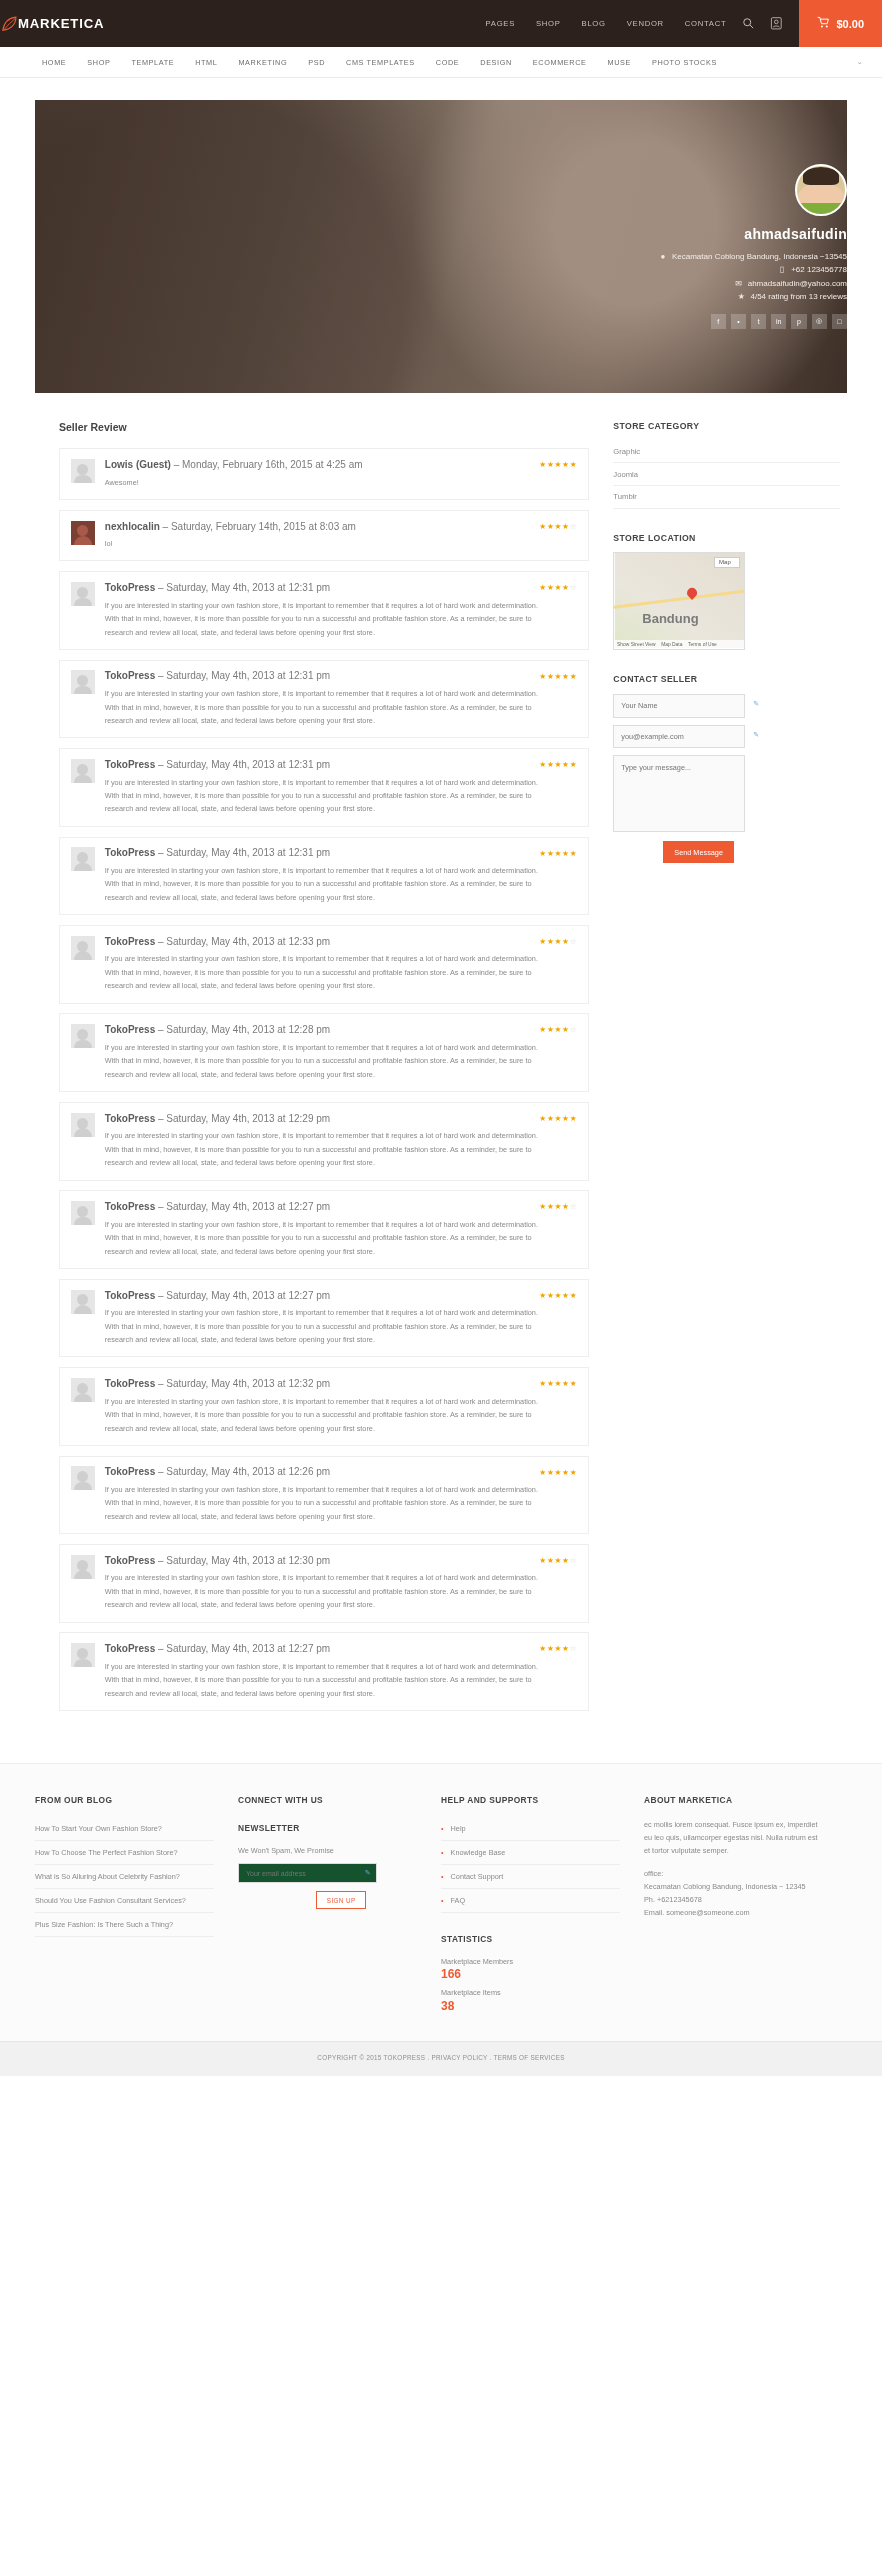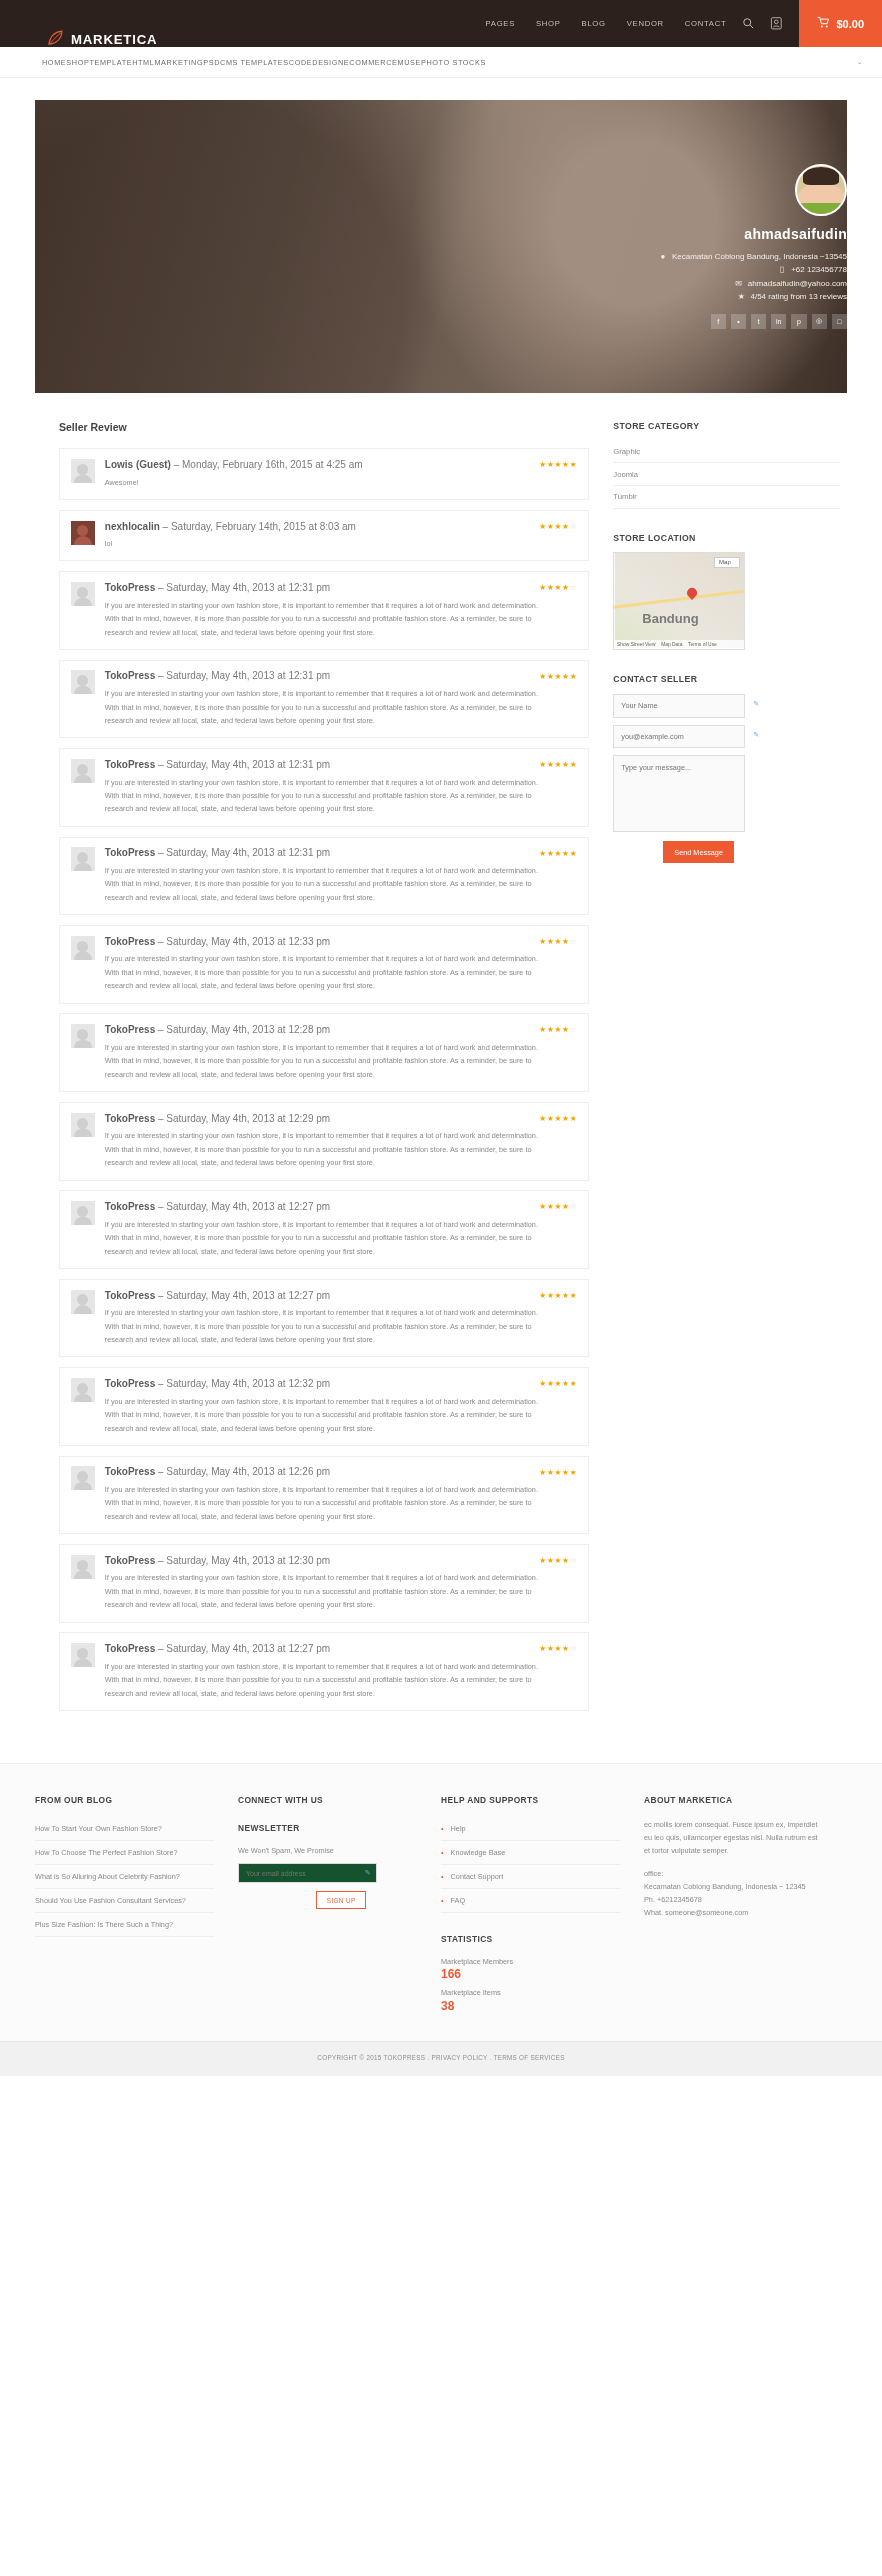--- a/index.html
+++ b/index.html
@@ -14,23 +14,21 @@
   
   .topbar {
     height: 47px;
     background: #2c211c;
     display: flex;
     align-items: stretch;
     position: relative;
   }
   .logo-wrap {
     display: flex;
-    align-items: flex-end;
-    padding-left: 46px;
-    gap: 7px;
+    align-items: center;
   }
   .logo-mark {
     width: 18px; height: 18px;
     position: relative;
   }
   .logo-text {
     color: #fff;
     font-size: 13.2px;
     letter-spacing: 0.8px;
     font-weight: bold;
@@ -71,20 +69,21 @@
   }
 
   
   .mainnav {
     height: 31px;
     background: #fff;
     border-bottom: 0.7px solid #ececec;
     display: flex;
     align-items: center;
     padding-left: 42px;
+    gap: 21px;
     position: relative;
   }
   .mainnav a {
     color: #6c6c6c;
     font-size: 7.3px;
     letter-spacing: 0.6px;
     text-decoration: none;
   }
   .mainnav .caret {
     margin-left: auto;
@@ -707,18 +706,18 @@
     <div class="stat-label">Marketplace Items</div>
     <div class="stat-num">38</div>
   </div>
 
   <div class="fcol c4">
     <div class="fh">ABOUT MARKETICA</div>
     <div class="about-p">ec mollis lorem consequat. Fusce ipsum ex, imperdiet eu leo quis, ullamcorper egestas nisl. Nulla rutrum est et tortor vulputate semper.</div>
     <div class="about-p block">office:</div>
     <div class="about-p">Kecamatan Coblong Bandung, Indonesia − 12345</div>
     <div class="about-p">Ph. +6212345678</div>
-    <div class="about-p">What. someone@someone.com</div>
+    <div class="about-p">Email. someone@someone.com</div>
   </div>
 </div>
 
 <div class="copyright">COPYRIGHT © 2015 TOKOPRESS  .  PRIVACY POLICY  .  TERMS OF SERVICES</div>
 
 
 </body></html>

